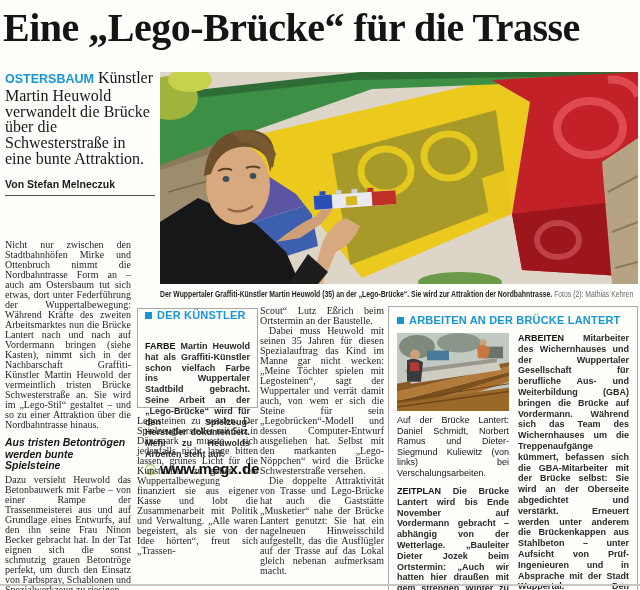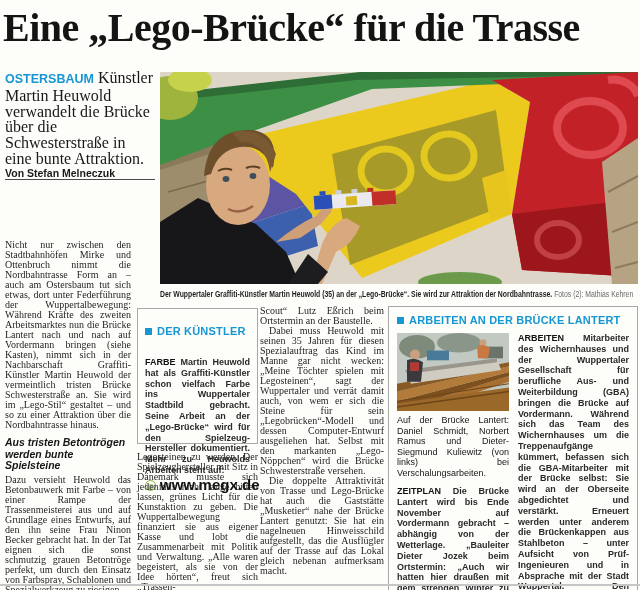--- a/index.html
+++ b/index.html
@@ -6,35 +6,35 @@
   .page{position:relative;width:640px;height:590px;background:#fdfdfa;overflow:hidden;
         font-family:"Liberation Serif",serif;color:#1f1f1f;}
   .headline{position:absolute;left:3px;top:4px;width:636px;margin:0;
         font-family:"Liberation Serif",serif;font-weight:bold;font-size:40px;
         letter-spacing:-0.5px;color:#141414;white-space:nowrap;}
   
   .lead-col{position:absolute;left:5px;top:70px;width:150px;}
   .lead-text{font-size:16px;line-height:15.8px;color:#181818;}
   .kicker{font-family:"Liberation Sans",sans-serif;font-weight:bold;font-size:12.5px;color:#1697d4;text-align:right;}
   .byline{font-family:"Liberation Sans",sans-serif;font-weight:bold;font-size:10.5px;
-        margin-top:0;border-bottom:1px solid #4a4a4a;color:#1a1a1a;}
+        margin-top:11px;padding-bottom:5px;border-bottom:1px solid #4a4a4a;color:#1a1a1a;}
   
   .bodytext{font-size:10px;line-height:10px;text-align:justify;hyphens:auto;-webkit-hyphens:auto;}
   .col1{position:absolute;left:5px;top:215px;width:126px;margin-top:25px;}
   .subhead{font-family:"Liberation Sans",sans-serif;font-weight:bold;font-size:10.5px;
         line-height:11.5px;margin:7px 0 3px 0;color:#161616;font-style:italic;}
   .col2{position:absolute;left:137px;top:308px;width:121px;}
   .col2 .bodytext{margin-top:8px;}
   .col3{position:absolute;left:260px;top:306px;width:124px;}
   .col3 p{margin:0;}
   .col3 p.indent{text-indent:9px;}
   
   .infobox{border:1px solid #a8a8a8;background:#fdfdfa;box-sizing:border-box;
         font-family:"Liberation Sans",sans-serif;}
-  .artist-box{padding:16px 7px 6px 7px;height:136px;}
+  .artist-box{padding:0 7px 6px 7px;height:100px;}
   .box-header{display:flex;align-items:center;gap:5px;font-weight:bold;font-size:11px;
         color:#1697d4;letter-spacing:0.2px;}
   .box-bullet{width:7px;height:7px;background:#1697d4;flex:0 0 auto;}
   .box-body{font-size:9px;line-height:10.8px;font-weight:600;color:#2a2a2a;
         text-align:justify;margin-top:20px;}
   .box-label{font-weight:bold;color:#111;}
   .weblink-row{display:flex;align-items:center;gap:4px;margin-top:4px;}
   .globe-icon{width:11px;height:11px;border-radius:50%;border:1.5px solid #8ab83a;color:#8ab83a;
         font-size:7.5px;line-height:11px;text-align:center;font-weight:bold;flex:0 0 auto;box-sizing:border-box;}
   .weblink{font-weight:bold;font-size:15px;color:#111;}

